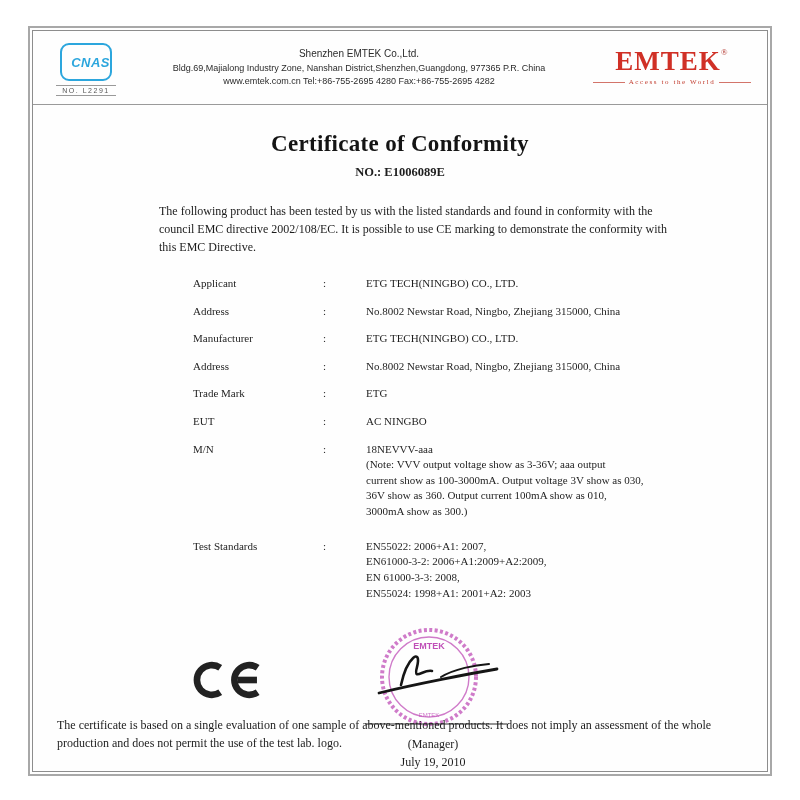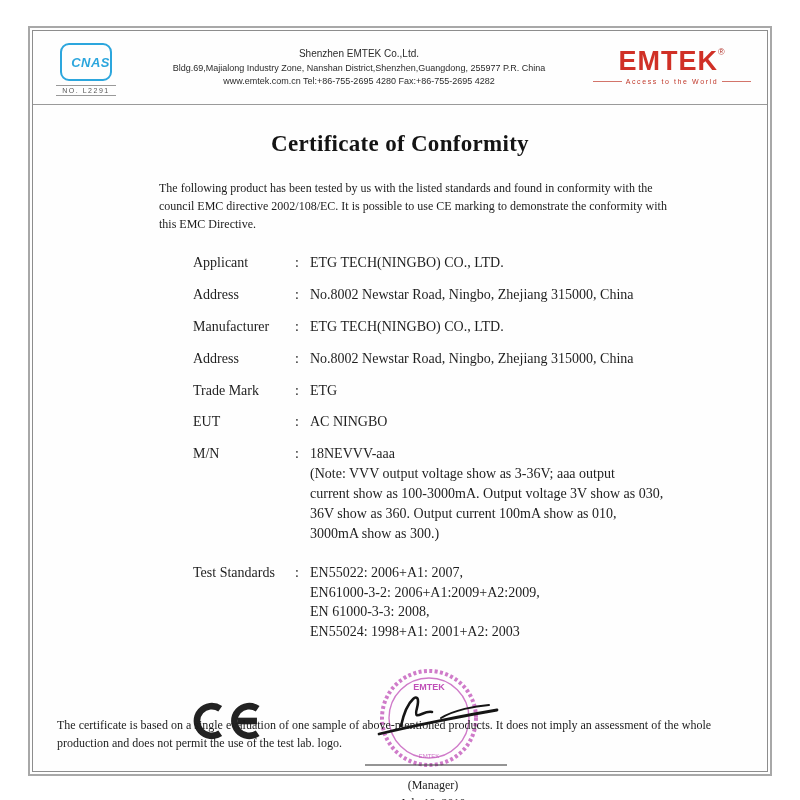--- a/index.html
+++ b/index.html
@@ -47,21 +47,21 @@
     border-top:1px solid #999; border-bottom:1px solid #999;
     padding:1px 0;
   }
   .company {
     flex:1; text-align:center;
     font-family:"Liberation Sans", sans-serif;
     font-size:9px; color:#2b2b2b; line-height:1.55;
     padding-top:3px;
   }
   .company .name { font-size:10px; }
-  .emtek { width:158px; text-align:center; padding-top:5px; font-family:Liberation Sans, sans-serif; }
+  .emtek { width:158px; text-align:center; padding-top:5px; font-family:Liberation Serif, serif; }
   .emtek-word {
     color:#D03026; font-weight:bold; font-size:27px; line-height:1;
     letter-spacing:1px; white-space:nowrap;
   }
   .emtek-reg { font-size:9px; vertical-align:top; color:#b3372f; font-weight:normal; }
   .emtek-tagline {
     margin-top:3px; display:flex; align-items:center; gap:4px;
     color:#c0392b; font-size:7px; letter-spacing:1.6px; white-space:nowrap;
   }
   .emtek-tagline::before, .emtek-tagline::after {
@@ -74,21 +74,21 @@
   }
   .cert-no {
     text-align:center; font-size:12.5px; font-weight:bold; margin-top:8px;
   }
   .intro {
     margin:22px 100px 0 126px;
     font-size:12px; line-height:1.5; color:#1c1c1c;
   }
   
   .fields { margin:20px 60px 0 160px; }
-  .frow { display:flex; margin-bottom:12px; font-size:14px; line-height:1.42; }
+  .frow { display:flex; margin-bottom:12px; font-size:11px; line-height:1.42;gap:28px; }
   .frow.gap-top { margin-top:19px; }
   .flabel { width:102px; flex:0 0 102px; }
   .fcolon { width:15px; flex:0 0 15px; }
   .fvalue { flex:1; white-space:pre-line; }
   
   .bottom {
     display:flex; align-items:flex-start;
     margin:26px 0 0 160px;
   }
   .ce-wrap { margin-top:30px; }
@@ -111,32 +111,33 @@
 
     <div class="header">
       <div class="cnas">
         <div class="cnas-box">
           <span class="cnas-word">CNAS</span>
         </div>
         <div class="cnas-no">NO.  L2291</div>
       </div>
       <div class="company">
         <div class="name">Shenzhen EMTEK Co.,Ltd.</div>
-        <div>Bldg.69,Majialong Industry Zone, Nanshan District,Shenzhen,Guangdong, 255977 P.R. China</div>
+        <div>Bldg.69,Majialong Industry Zone, Nanshan District,Shenzhen,Guangdong, 977365 P.R. China</div>
         <div>www.emtek.com.cn Tel:+86-755-2695 4280 Fax:+86-755-2695 4282</div>
       </div>
       <div class="emtek">
         <div class="emtek-word"><span>EMTEK</span><sup class="emtek-reg">®</sup></div>
         <div class="emtek-tagline">
             <span>Access to the World</span>
           </div>
       </div>
     </div>
 
     <div class="title">Certificate of Conformity</div>
+    <div class="cert-no">NO.: E1006089E</div>
 
     <p class="intro">The following product has been tested by us with the listed standards and found in conformity with the council EMC directive 2002/108/EC. It is possible to use CE marking to demonstrate the conformity with this EMC Directive.</p>
 
     <div class="fields">
       <div class="frow">
         <div class="flabel">Applicant</div>
         <div class="fcolon">:</div>
         <div class="fvalue">ETG TECH(NINGBO) CO., LTD.</div>
       </div>
       <div class="frow">

